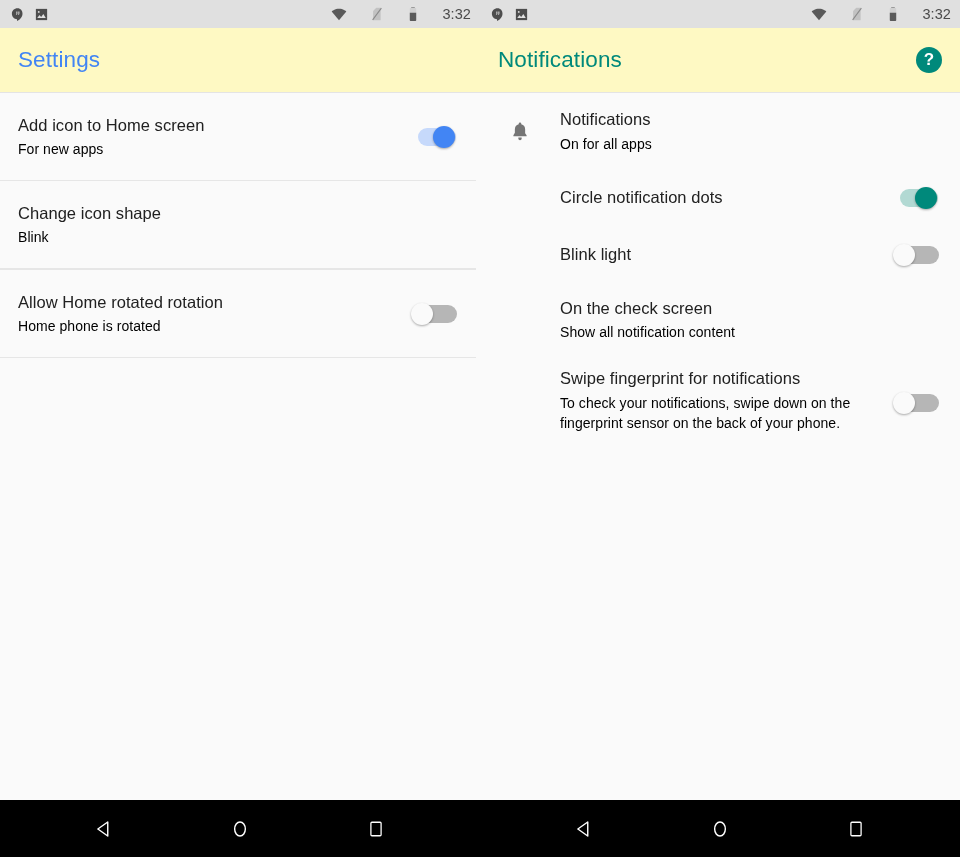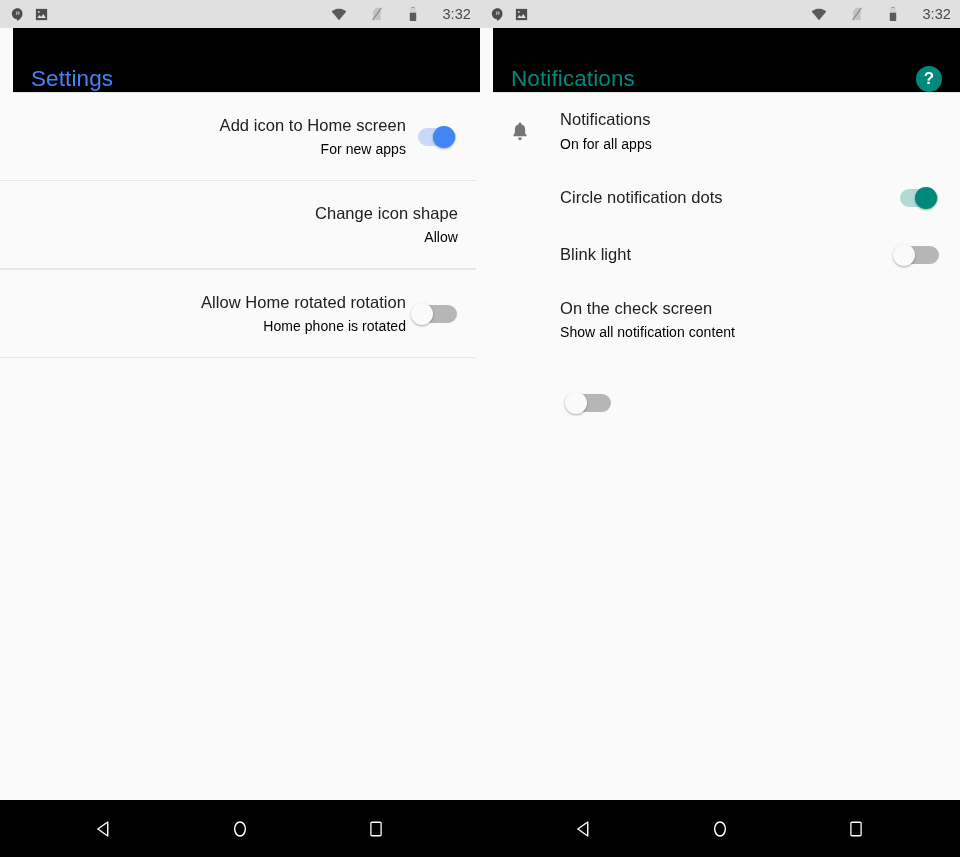--- a/index.html
+++ b/index.html
@@ -44,26 +44,25 @@
     font-weight: 400;
     letter-spacing: .1px;
     padding-left: 1px;
   }
   .sicon { display: block; }
 
   
   .appbar {
     position: relative;
     height: 65px;
-    background: #000000;
-    display: flex;
-    align-items: flex-end;
+    background: #fef9c3;
+    display: flex;
+    align-items: center;
     padding: 0 0 0 18px;
     border-bottom: 1px solid #e4e4e4;
-    margin-left: 13px;
   }
   .appbar-title {
     font-size: 22.5px;
     font-weight: 400;
     letter-spacing: .1px;
   }
   #panel-left  .appbar-title { color: #4285f4; }
   #panel-right .appbar-title { color: #00897b; }
   .help-btn {
     margin-left: auto;
@@ -108,21 +107,20 @@
   .divider {
     height: 1px;
     background: #e6e6e6;
   }
 
   
   #panel-left .list { padding: 0; }
   #panel-left .row {
     min-height: 87px;
     padding: 0 22px 0 18px;
-    text-align: right;
   }
   #panel-left .divider { margin: 0 4px 0 0; }
 
   
   #panel-right .row {
     padding: 0 20px 0 0;
   }
   .row-icon {
     width: 80px;
     flex: 0 0 80px;
@@ -258,21 +256,21 @@
             <div class="track"></div>
             <div class="thumb"></div>
           </div>
         </div>
       </div>
       <div class="divider"></div>
 
       <div class="row" id="row-icon-shape">
         <div class="row-text">
           <div class="row-title">Change icon shape</div>
-          <div class="row-sub">Allow</div>
+          <div class="row-sub">Blink</div>
         </div>
       </div>
       <div class="divider"></div>
 
       <div class="divider"></div>
 
       <div class="row" id="row-rotation">
         <div class="row-text">
           <div class="row-title">Allow Home rotated rotation</div>
           <div class="row-sub">Home phone is rotated</div>
@@ -371,20 +369,24 @@
       <div class="row" id="row-lock-screen">
         <div class="row-indent"></div>
         <div class="row-text">
           <div class="row-title">On the check screen</div>
           <div class="row-sub">Show all notification content</div>
         </div>
       </div>
 
       <div class="row" id="row-swipe-fingerprint">
         <div class="row-indent"></div>
+        <div class="row-text">
+          <div class="row-title">Swipe fingerprint for notifications</div>
+          <div class="row-sub">To check your notifications, swipe down on the fingerprint sensor on the back of your phone.</div>
+        </div>
         <div class="switch-wrap">
           <div class="switch off">
             <div class="track"></div>
             <div class="thumb"></div>
           </div>
         </div>
       </div>
 
     </div>
   </div>

